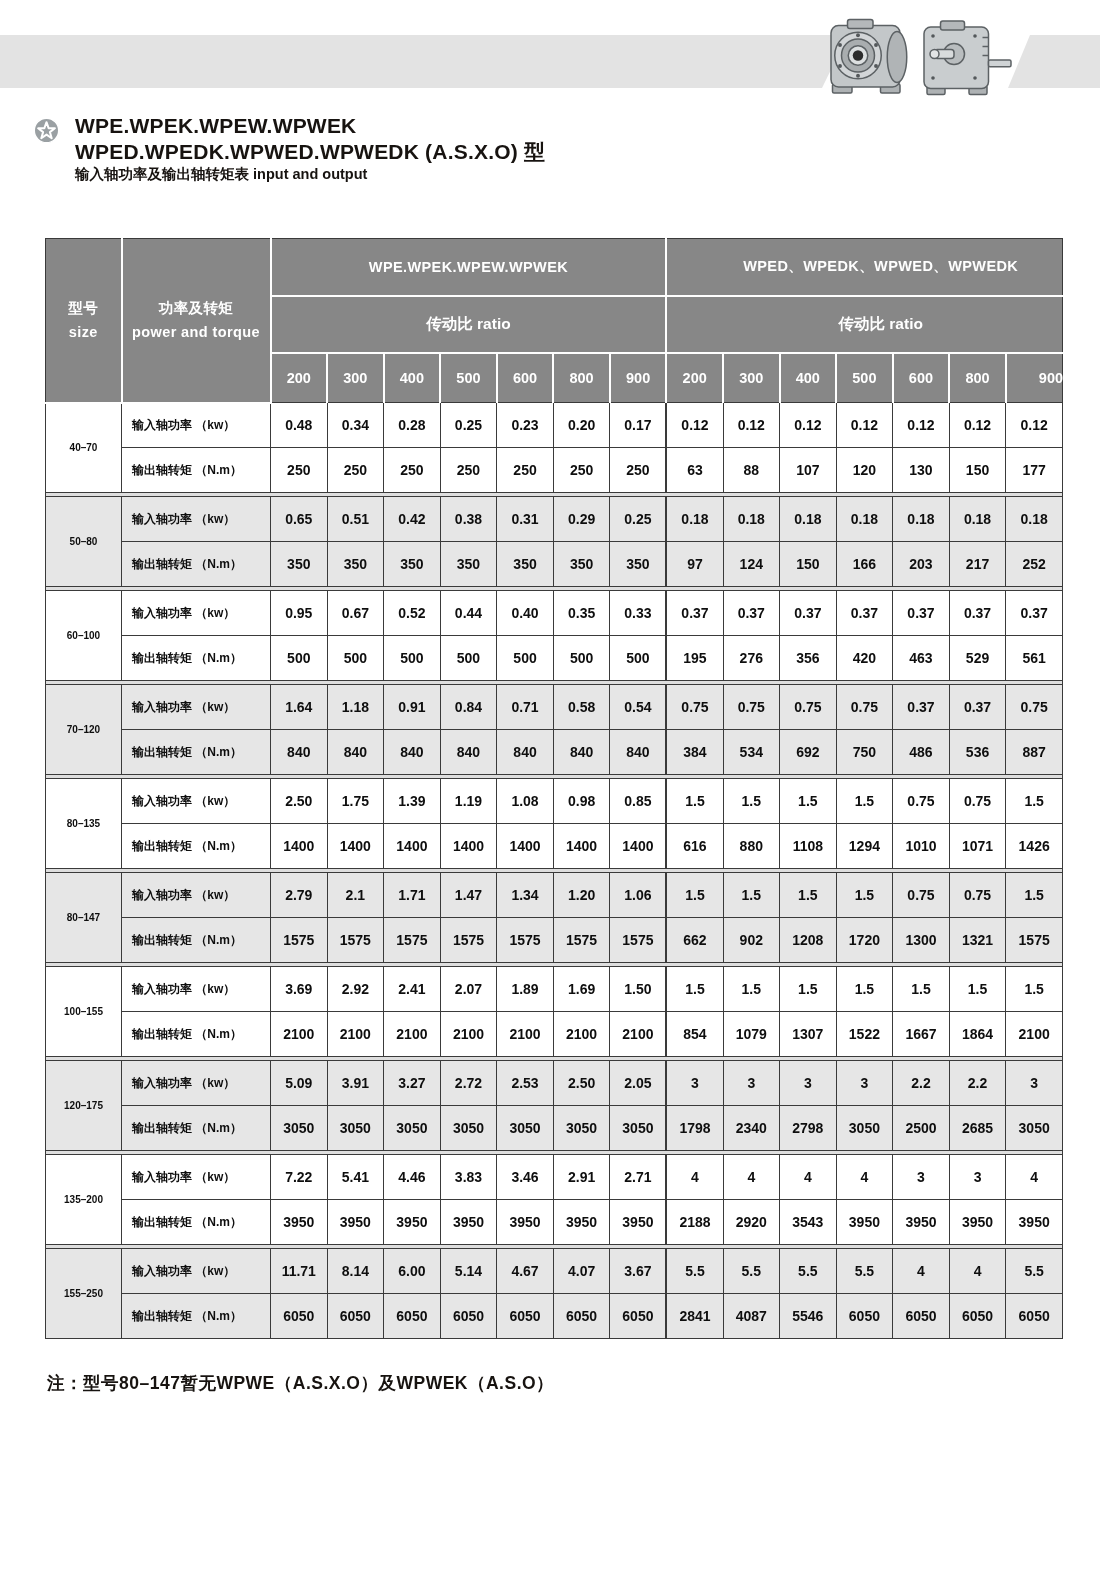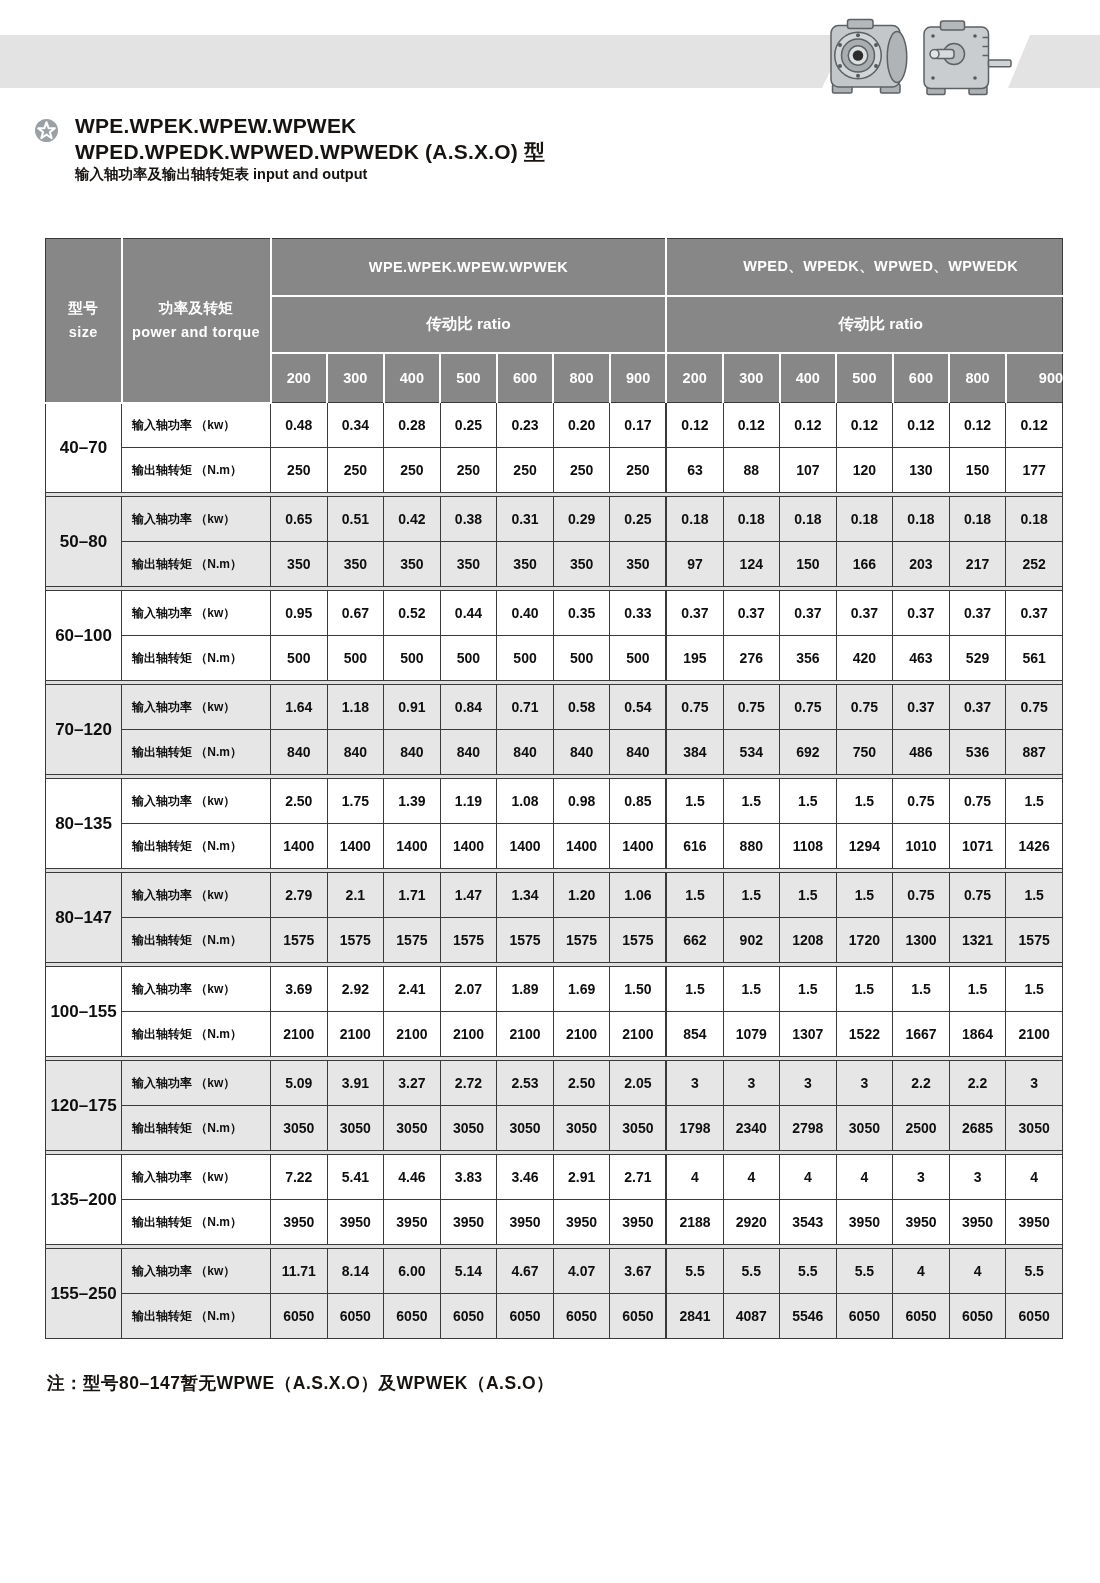--- a/index.html
+++ b/index.html
@@ -53,21 +53,21 @@
   tr.h-nums   th { height:50px; font-size:14.5px; border-bottom:1.5px solid #3a3a3a; }
   th.h-corner { font-size:15px; line-height:24px; }
 
   tbody td {
     border:1px solid #3a3a3a; text-align:center; vertical-align:middle;
     font-size:14px; font-weight:bold; color:#0e0e0e; height:45px;
   }
   tbody.stripe td { background:#e6e6e6; }
   tbody.plain  td { background:#ffffff; }
   td.row-label { text-align:left; padding-left:10px; font-size:12px; }
-  td.size-cell { font-size:17px;text-align:center; }
+  td.size-cell { font-size:10px;text-align:center; }
   td.gsplit { border-left:2px solid #3a3a3a; }
   tr.block-sep td {
     height:4px; padding:0; background:#dedede;
     border-top:1px solid #3a3a3a; border-bottom:1px solid #3a3a3a;
     border-left:1px solid #3a3a3a; border-right:1px solid #3a3a3a;
   }
 
   
   .note {
     position:absolute; left:47px; top:1347px;

